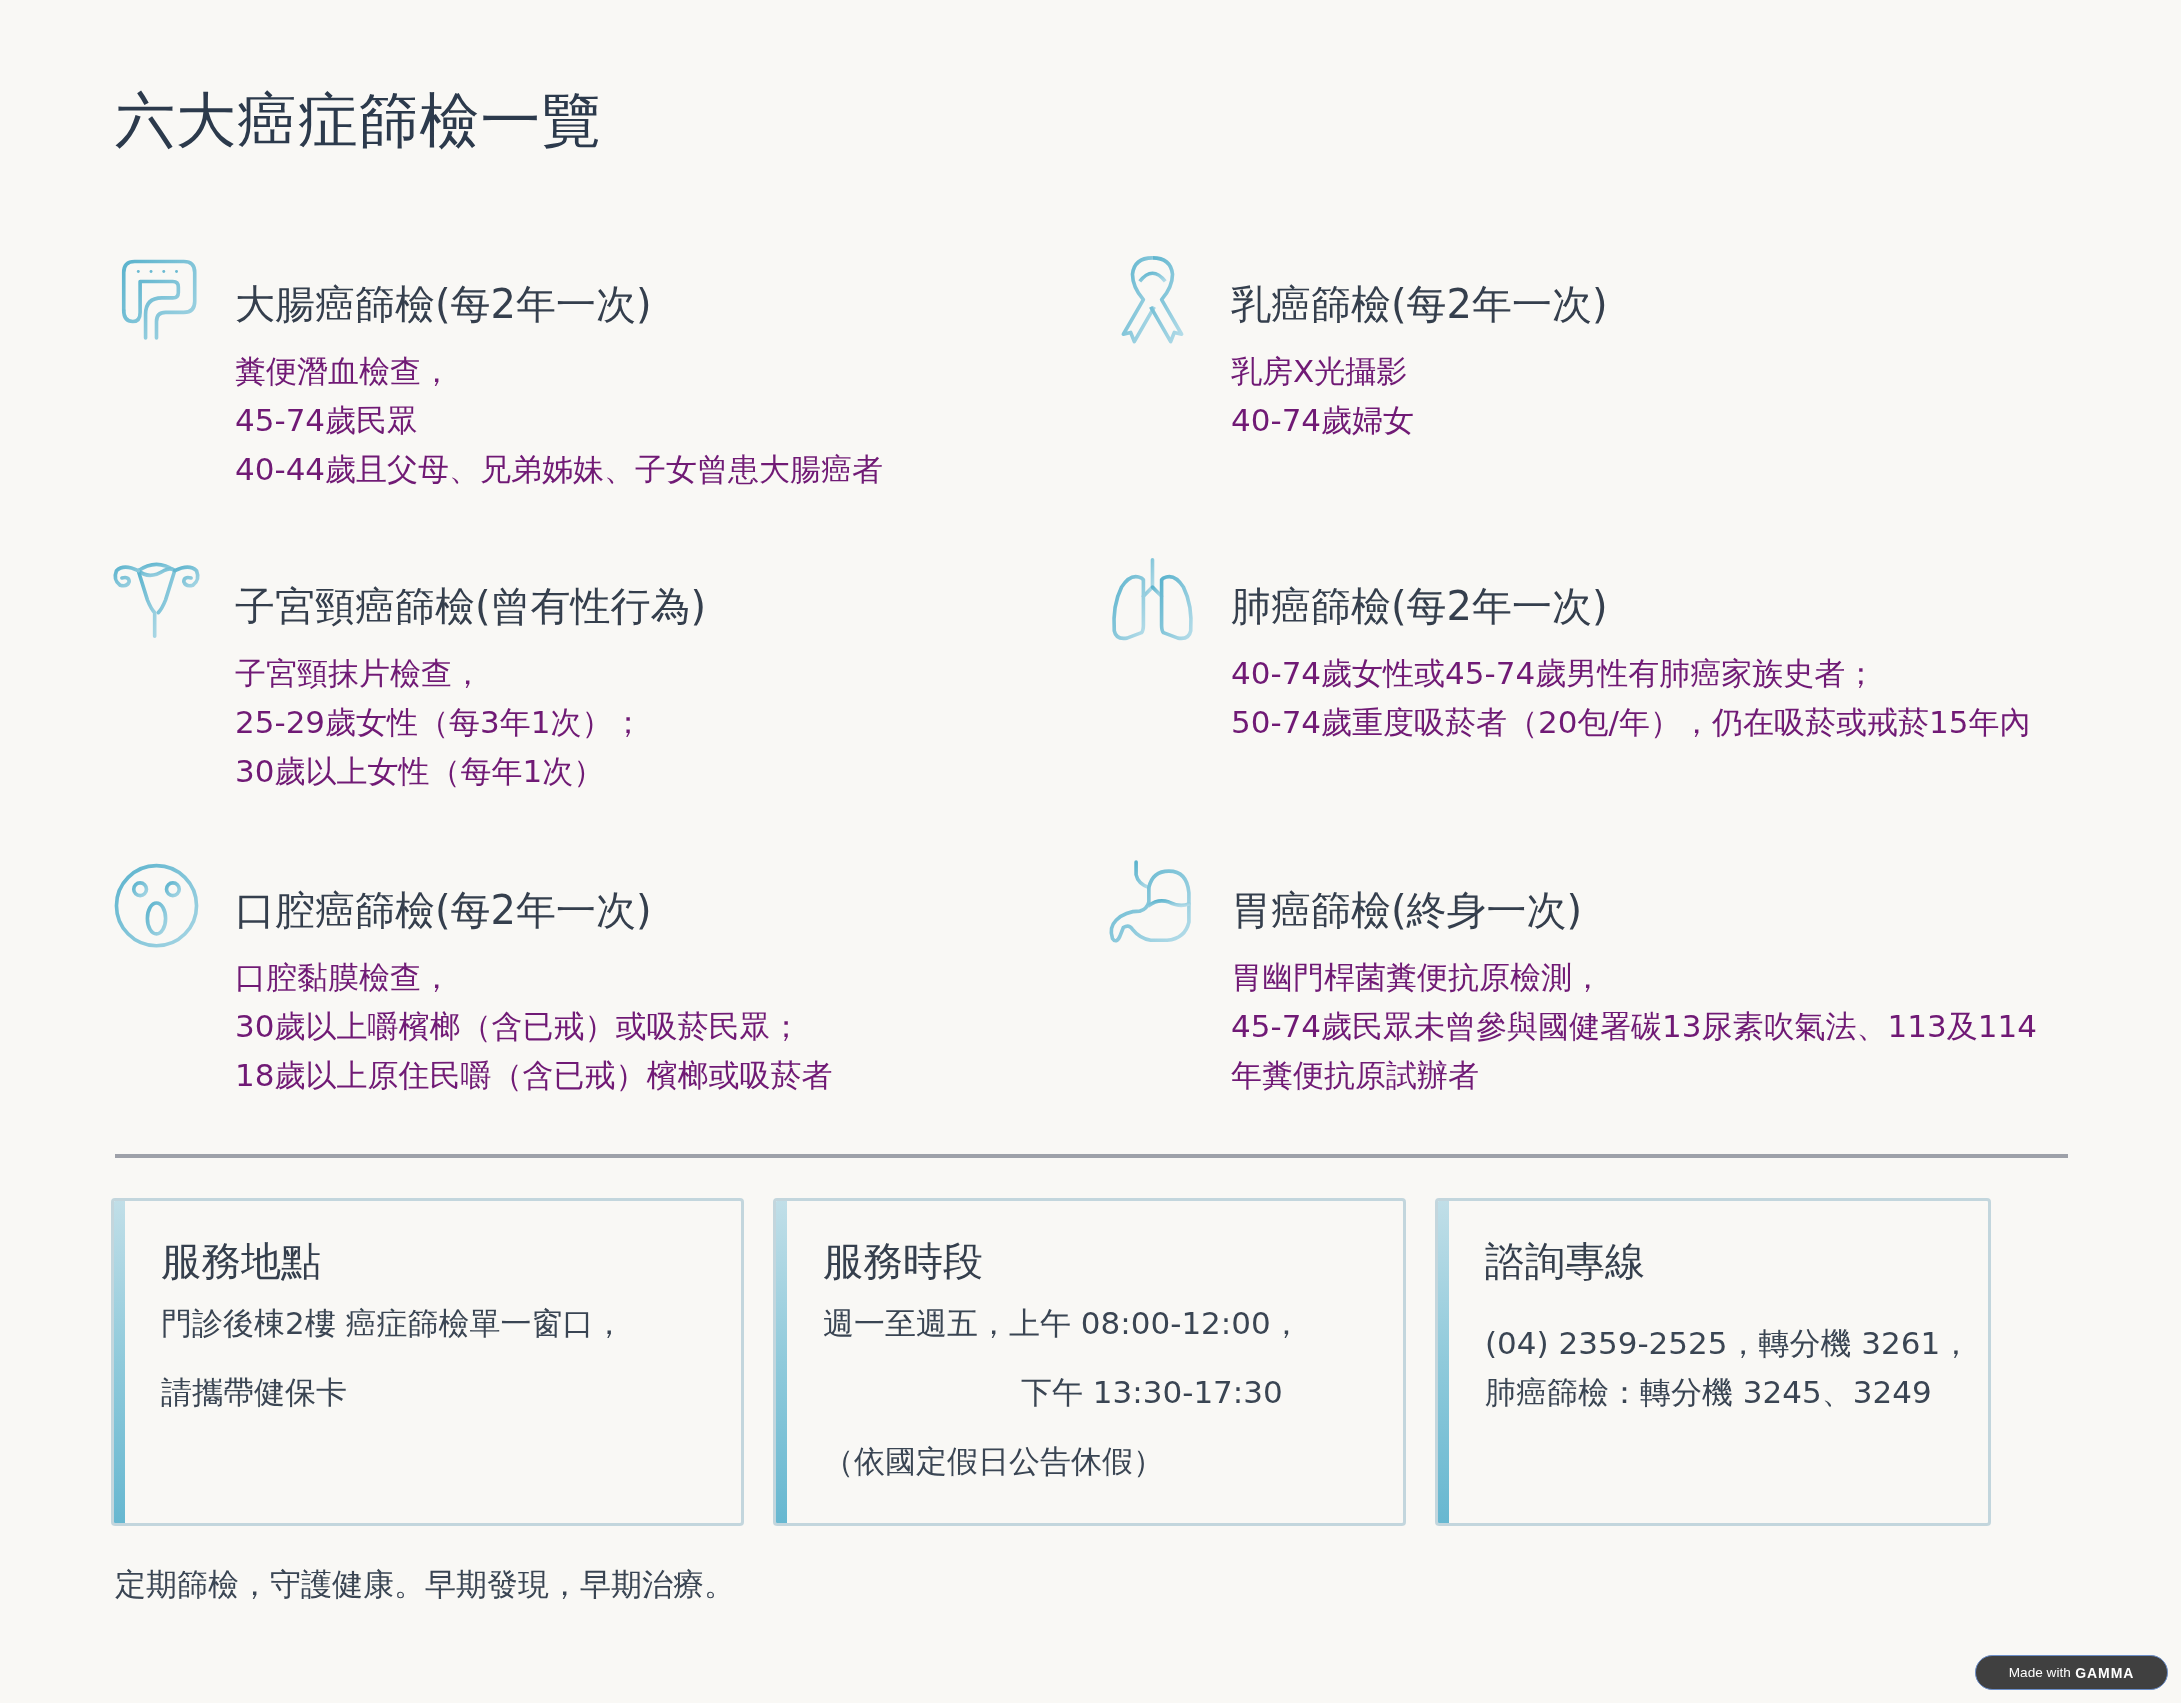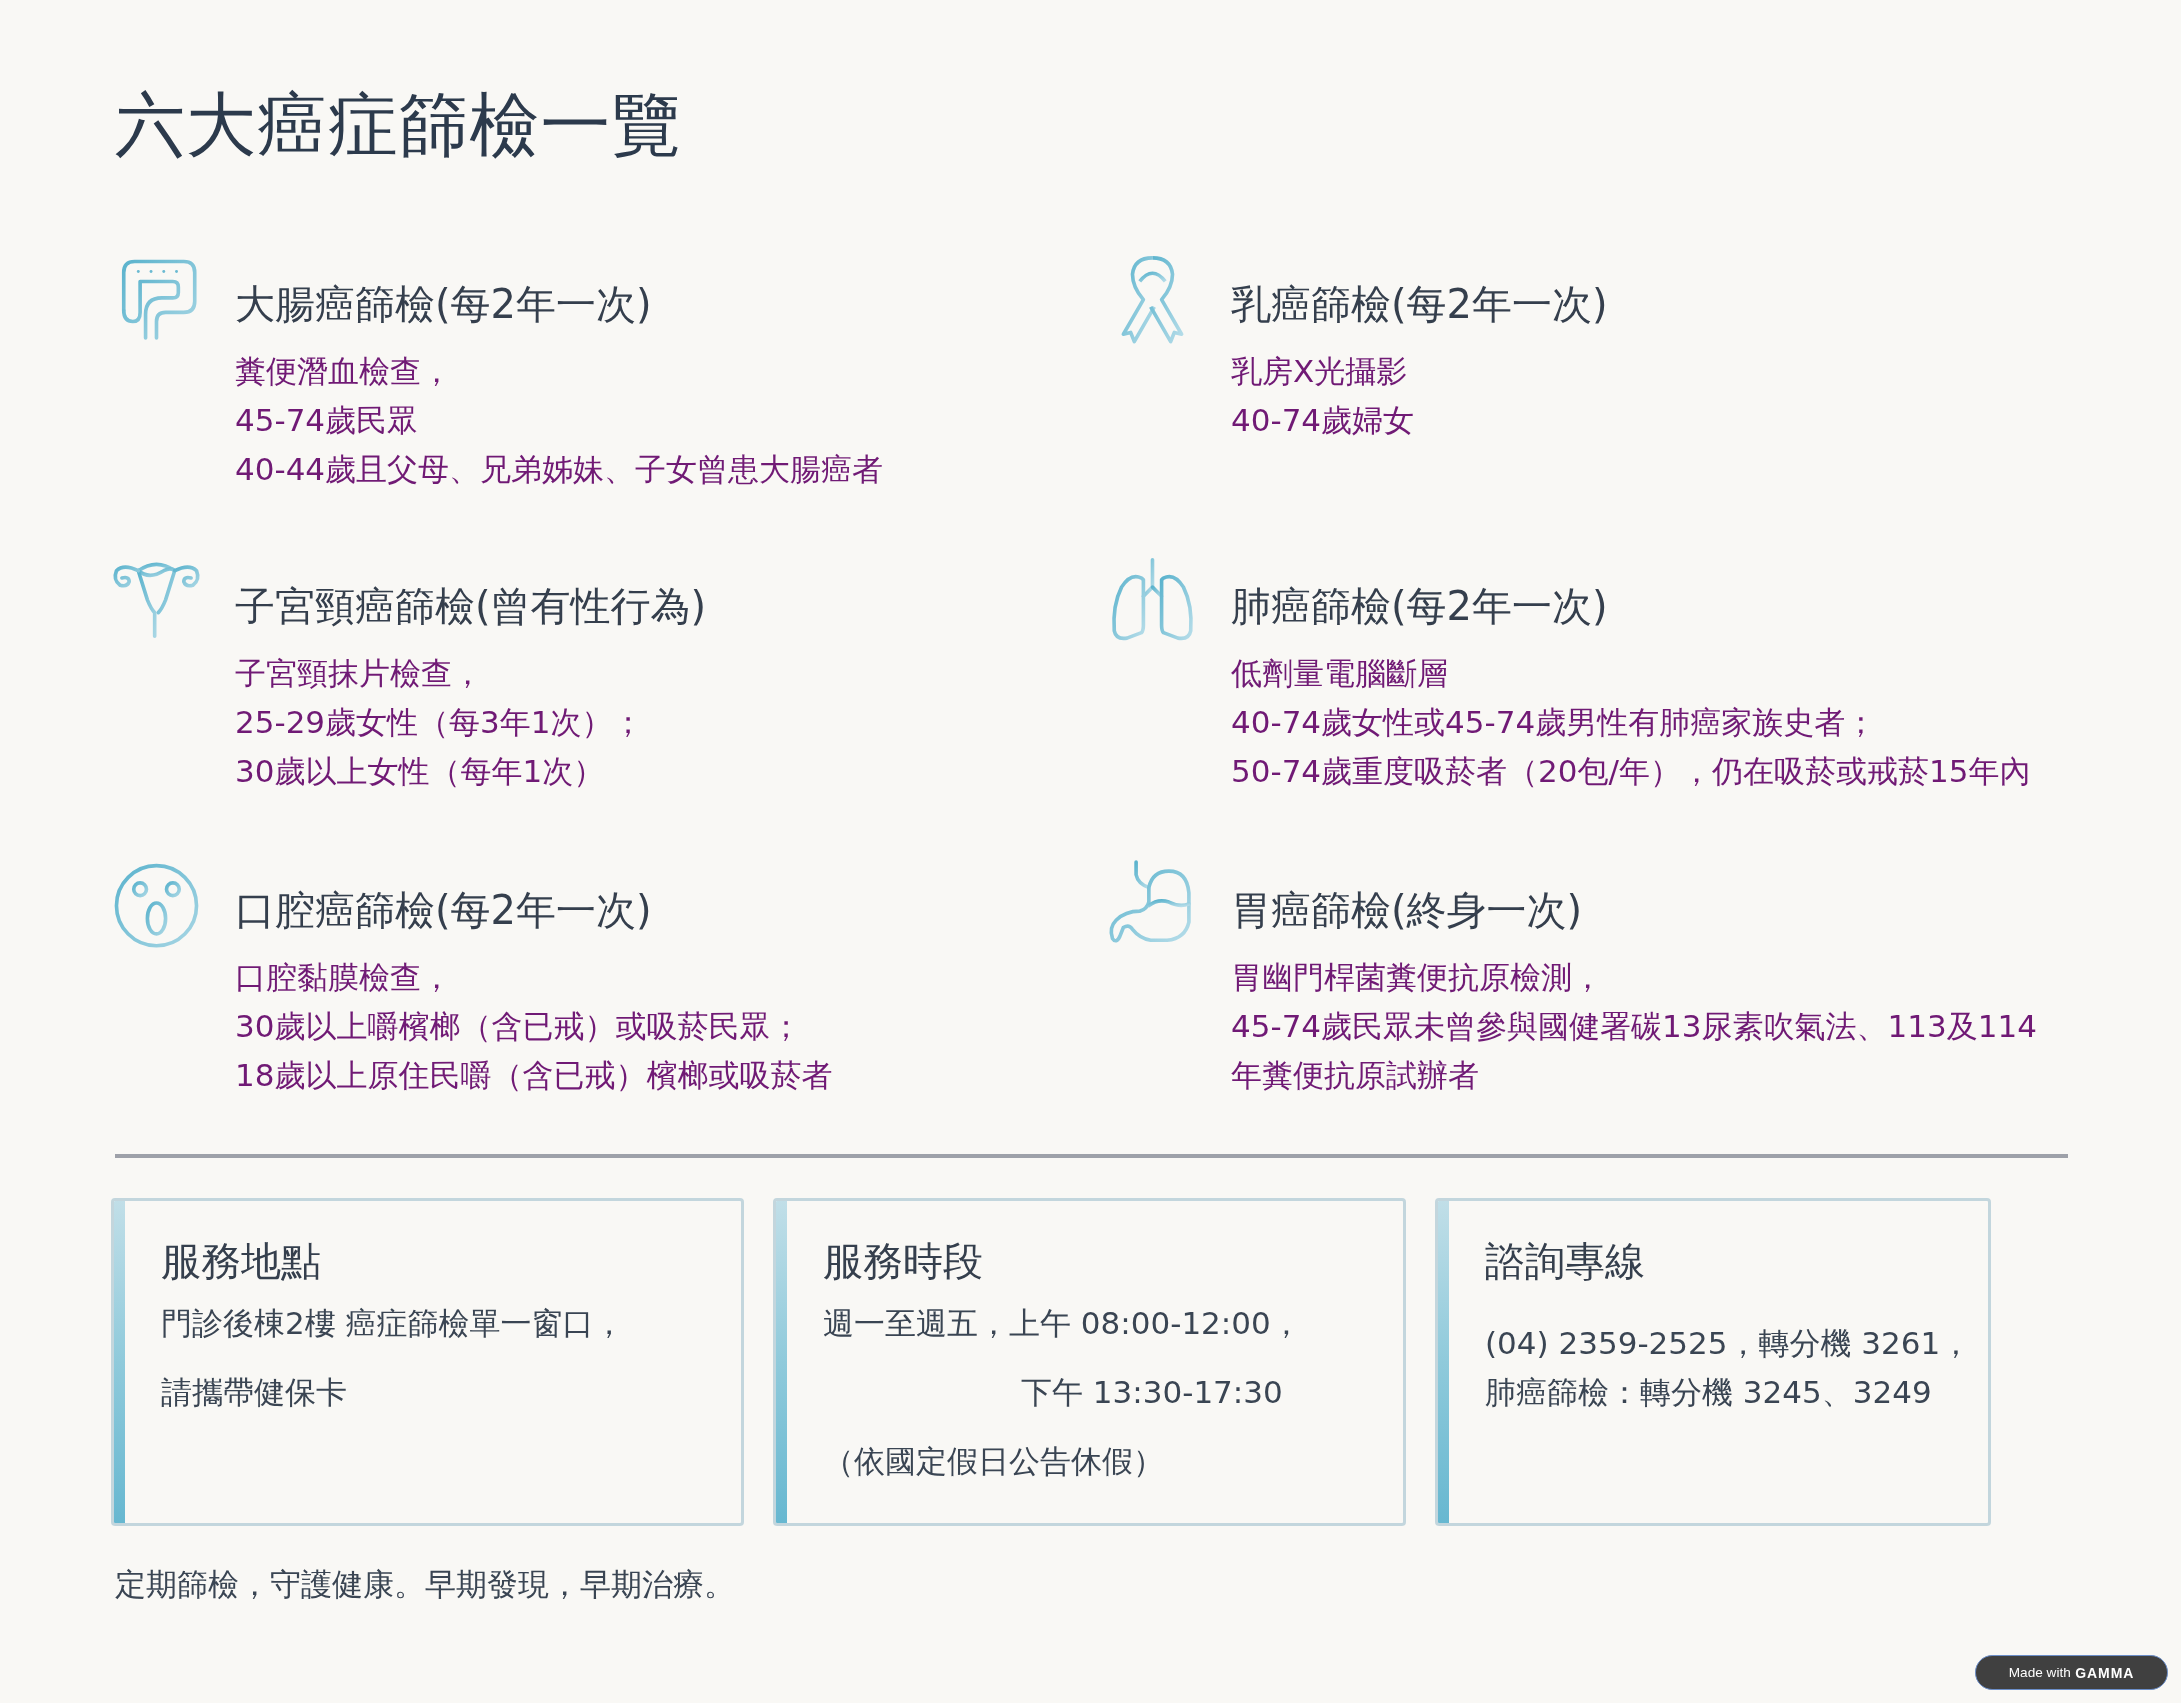--- a/index.html
+++ b/index.html
@@ -5,21 +5,21 @@
   * { box-sizing: border-box; margin: 0; padding: 0; }
   html, body {
     width: 2182px; height: 1704px; overflow: hidden;
     background: #f9f8f5;
     font-family: "DejaVu Sans", "Liberation Sans", sans-serif;
     color: #353f4d;
   }
   .page { position: relative; width: 2182px; height: 1704px; }
   .title {
     position: absolute; left: 115px; top: 87px;
-    font-size: 70px; font-weight: 400; color: #2c3a4c; letter-spacing: 0.9px;
+    font-size: 60px; font-weight: 400; color: #2c3a4c; letter-spacing: 0.9px;
     line-height: 1.1;
   }
   .item { position: absolute; width: 909px; }
   .item .icon { position: absolute; left: 0; top: 0; width: 91px; height: 91px; }
   .item .icon svg { width: 100%; height: 100%; overflow: visible; }
   .item .heading {
     position: absolute; left: 124px; top: 23.6px;
     font-size: 40px; color: #353f4d; white-space: nowrap; line-height: 1.2;
   }
   .item .lines { position: absolute; left: 124px; top: 91px; }
@@ -166,21 +166,20 @@
         <g fill="none" stroke="url(#g4)" stroke-width="4" stroke-linecap="round" stroke-linejoin="round">
           <path d="M50 2 L50 32 L40 42"></path>
           <path d="M50 32 L60 42"></path>
           <path d="M38 22 Q26 16 16 32 Q6 52 8 80 Q10 90 22 88 L38 82 Q40 80 40 74 L40 24 Z"></path>
           <path d="M62 22 Q74 16 84 32 Q94 52 92 80 Q90 90 78 88 L62 82 Q60 80 60 74 L60 24 Z"></path>
         </g>
       </svg>
     </div>
     <div class="heading">肺癌篩檢(每2年一次)</div>
     <div class="lines">
-      <div class="line">低劑量電腦斷層</div>
       <div class="line">40-74歲女性或45-74歲男性有肺癌家族史者；</div>
       <div class="line">50-74歲重度吸菸者（20包/年），仍在吸菸或戒菸15年內</div>
     </div>
   </div>
 
   <div class="item" style="left:111px; top:862px;">
     <div class="icon">
       <svg viewBox="0 0 100 100">
         <defs>
           <linearGradient id="g5" x1="0" y1="0" x2="1" y2="1">

